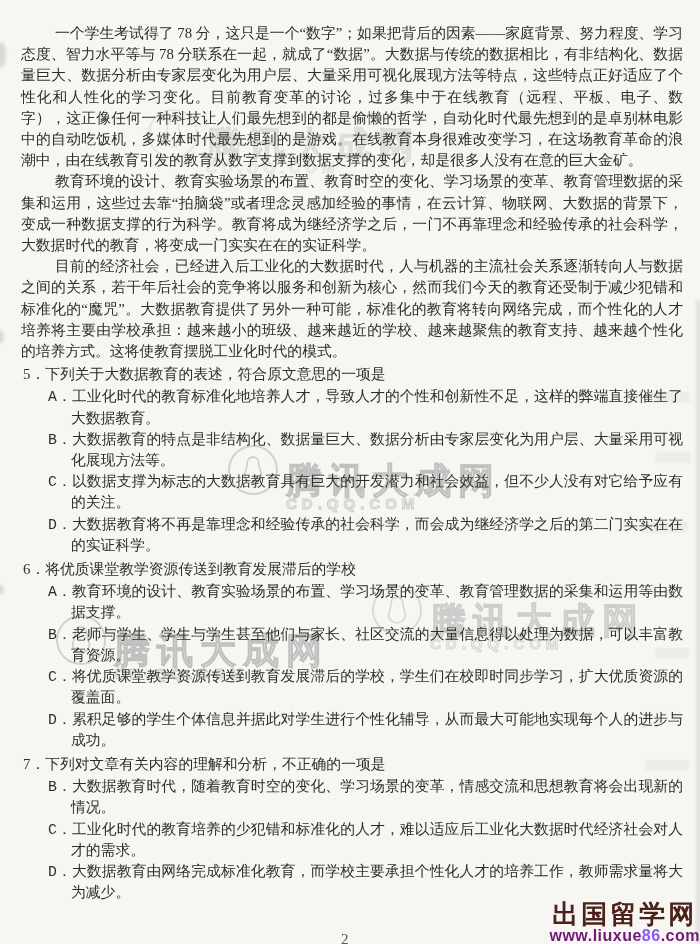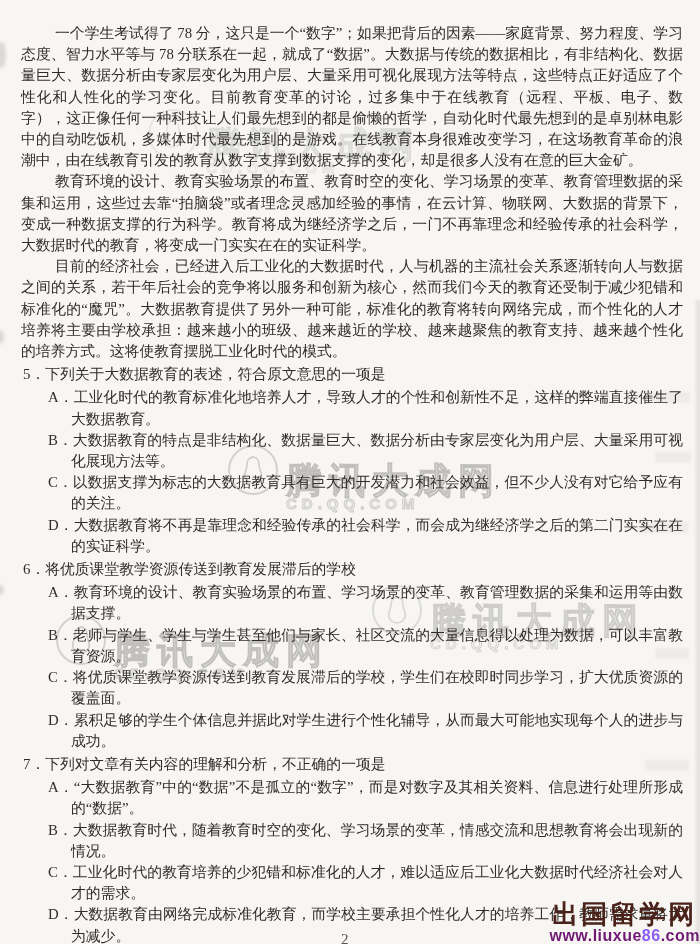--- a/index.html
+++ b/index.html
@@ -27,20 +27,21 @@
     text-justify:inter-ideograph;
   }
   p.para{margin:0;text-indent:2.3em;}
   .question{margin-top:2px;}
   .q-stem{margin:2px;}
   .q-num{display:inline;}
   .option{
     margin-left:27px;
     padding-left:23px;
     text-indent:-23px;
+    font-family:Liberation Mono, monospace;
   }
 
   
   .wm{
     position:absolute;
     display:flex;align-items:center;
     pointer-events:none;
     opacity:0.85;
   }
   .wm .wm-circle{
@@ -156,21 +157,20 @@
   <section class="question">
     <div class="q-stem"><span class="q-num">6．</span><span>将优质课堂教学资源传送到教育发展滞后的学校</span></div>
     <div class="option"><span>A．</span><span>教育环境的设计、教育实验场景的布置、学习场景的变革、教育管理数据的采集和运用等由数据支撑。</span></div>
     <div class="option"><span>B．</span><span>老师与学生、学生与学生甚至他们与家长、社区交流的大量信息得以处理为数据，可以丰富教育资源。</span></div>
     <div class="option"><span>C．</span><span>将优质课堂教学资源传送到教育发展滞后的学校，学生们在校即时同步学习，扩大优质资源的覆盖面。</span></div>
     <div class="option"><span>D．</span><span>累积足够的学生个体信息并据此对学生进行个性化辅导，从而最大可能地实现每个人的进步与成功。</span></div>
   </section>
 
   <section class="question">
     <div class="q-stem"><span class="q-num">7．</span><span>下列对文章有关内容的理解和分析，不正确的一项是</span></div>
-    <div class="option"><span>A．</span><span>“大数据教育”中的“数据”不是孤立的“数字”，而是对数字及其相关资料、信息进行处理所形成的“数据”。</span></div>
     <div class="option"><span>B．</span><span>大数据教育时代，随着教育时空的变化、学习场景的变革，情感交流和思想教育将会出现新的情况。</span></div>
     <div class="option"><span>C．</span><span>工业化时代的教育培养的少犯错和标准化的人才，难以适应后工业化大数据时代经济社会对人才的需求。</span></div>
     <div class="option"><span>D．</span><span>大数据教育由网络完成标准化教育，而学校主要承担个性化人才的培养工作，教师需求量将大为减少。</span></div>
   </section>
 
 </div>
 
 <div class="liuxue">
   <div class="lx-name">出国留学网</div>
   <div class="lx-url"><span class="lx-blue">www.liuxue</span><span class="lx-red">86</span><span class="lx-blue">.com</span></div>

